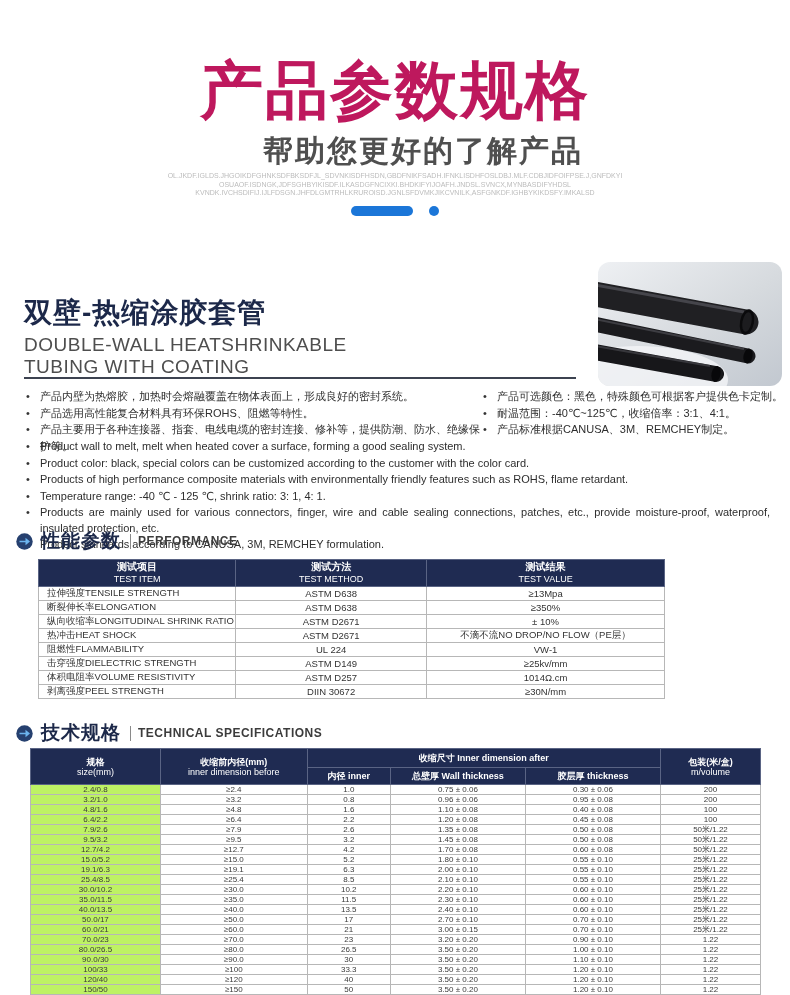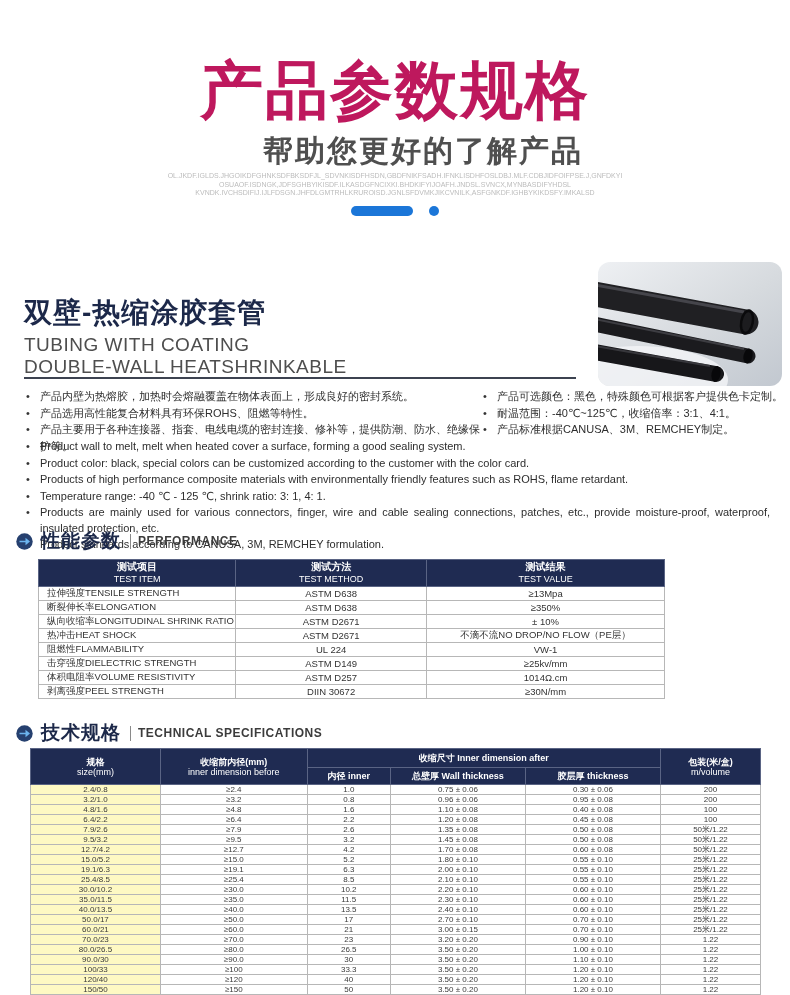--- a/index.html
+++ b/index.html
@@ -59,21 +59,21 @@
   .perf-table tbody td { height:14px; font-size:9.5px; color:#333; text-align:center; padding:0 4px;margin-left:29px; }
   .perf-table tbody td:first-child { text-align:left; padding-left:8px; }
 
   
   .spec-table { position:absolute; left:30px; top:748px; width:731px; }
   .spec-table thead th { font-size:9px; line-height:10px; }
   .spec-table thead tr.t1 th { height:19px; }
   .spec-table thead tr.t2 th { height:17px; }
   .spec-table tbody td { height:9.7px; font-size:8px; line-height:9px; color:#3a3a3a;
     text-align:center; padding:0 2px; }
-  .spec-table tbody td:first-child { background:#fef9c3; }
+  .spec-table tbody td:first-child { background:#bef264; }
   .hdr2 { display:block; font-weight:400; font-size:9px; }
 </style>
 </head>
 <body>
 
 <div class="page">
 
   <div class="banner-title">产品参数规格</div>
   <div class="banner-sub">帮助您更好的了解产品</div>
   <div class="fineprint">
@@ -109,22 +109,22 @@
         <line x1="-14" y1="30" x2="148" y2="60" stroke="#202023" stroke-width="25" stroke-linecap="round"></line>
         <line x1="-14" y1="21" x2="146" y2="50" stroke="#55555c" stroke-width="3" opacity="0.7"></line>
         <ellipse cx="149" cy="60" rx="7" ry="13" fill="#0a0a0c" transform="rotate(11 149 60)"></ellipse>
         <ellipse cx="149" cy="60" rx="4.5" ry="10" fill="#1c1c1f" transform="rotate(11 149 60)"></ellipse>
       </g>
     </svg>
   </div>
 
   <div class="prod-title">双壁-热缩涂胶套管</div>
   <div class="prod-en">
+    <div>DOUBLE-WALL HEATSHRINKABLE</div>
     <div>TUBING WITH COATING</div>
-    <div>DOUBLE-WALL HEATSHRINKABLE</div>
   </div>
   <div class="rule"></div>
 
   <ul class="bullets cn-left">
     <li>产品内壁为热熔胶，加热时会熔融覆盖在物体表面上，形成良好的密封系统。</li>
     <li>产品选用高性能复合材料具有环保ROHS、阻燃等特性。</li>
     <li>产品主要用于各种连接器、指套、电线电缆的密封连接、修补等，提供防潮、防水、绝缘保护等。</li>
   </ul>
   <ul class="bullets cn-right">
     <li>产品可选颜色：黑色，特殊颜色可根据客户提供色卡定制。</li>

